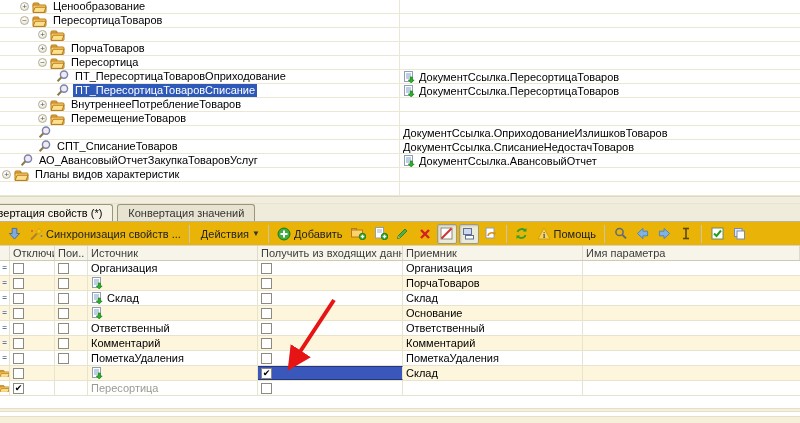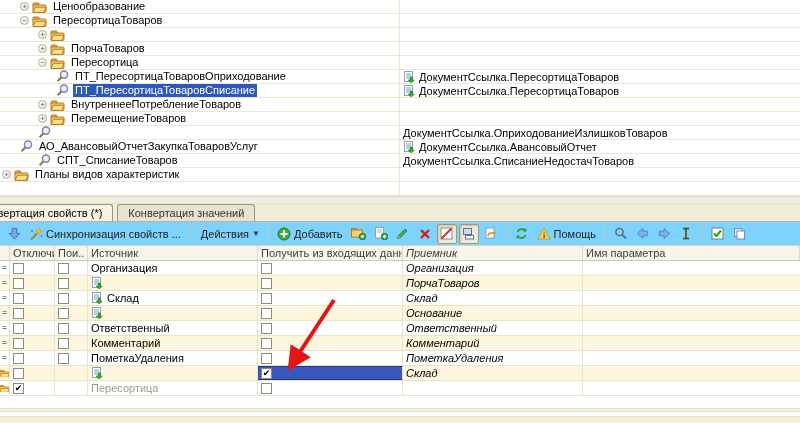--- a/index.html
+++ b/index.html
@@ -30,40 +30,40 @@
   #splitter { height:8px; background:#f1eedf; border-top:1px solid #dcd8c1; border-bottom:1px solid #e6e2ce; }
 
   
   #tabstrip { height:18px; background:#efecdc; display:flex; align-items:flex-end; overflow:hidden; border-bottom:1px solid #b9b59c; }
   .tab { height:17px; display:flex; align-items:center; padding:0 10px;
          border:1px solid #9a967c; border-bottom:none; border-radius:3px 3px 0 0;
          background:#e7e3d0; margin-right:4px; white-space:nowrap; color:#333; }
   .tab.active { background:#f6f3e6; height:18px; margin-left:-32px; margin-bottom:-1px; border-bottom:1px solid #f6f3e6; color:#000; }
 
   
-  #toolbar { height:24px; background:#7dd3fc; border-bottom:1px solid #d8d4bb; display:flex; align-items:center; padding:0 3px; }
+  #toolbar { height:24px; background:#eab308; border-bottom:1px solid #d8d4bb; display:flex; align-items:center; padding:0 3px; }
   .tbtn { height:20px; min-width:20px; display:inline-flex; align-items:center; justify-content:center;
           padding:0 2px; margin:0 1px; border:1px solid transparent; border-radius:2px; white-space:nowrap; }
   .tbtn.toggled { border:1px solid #9d9a82; background:#ecead9; box-shadow:inset 1px 1px 2px rgba(120,115,90,.35); }
   .tbtn .tb-label { margin-left:3px; color:#222; }
   .tsep { width:1px; height:18px; background:#c9c5ac; margin:0 4px; flex:none; }
   .dd-arrow { font-size:8px; margin-left:3px; color:#333; }
 
   
   #grid { background:#fff; }
   .g-head { display:flex; height:15px; background:#f7f5e9; border-bottom:1px solid #cfcbb2; }
   .g-head .hc { display:flex; align-items:center; padding-left:3px; border-right:1px solid #dedacd;
                 color:#3c3c3c; overflow:hidden; white-space:nowrap; }
   .grow { display:flex; height:15px; border-bottom:1px solid #e7e4ce; background:#fff; }
   .grow.alt { background:#fdf6dc; }
   .gc { display:flex; align-items:center; padding-left:3px; border-right:1px solid #e7e4ce;
         overflow:hidden; white-space:nowrap; height:100%; }
   .c0 { width:10px; justify-content:center; padding-left:0; }
   .c1 { width:45px; } .c2 { width:33px; } .c3 { width:170px; }
-  .c4 { width:145px; } .c5 { width:180px;font-style:italic; } .c6 { width:217px; border-right:none; }
+  .c4 { width:145px; } .c5 { width:180px; } .c6 { width:217px; border-right:none; }
   .gc.selcell { background:#3a57bc; border-top:1px solid #24357e; border-bottom:1px solid #24357e; }
   .cb { width:11px; height:11px; border:1px solid #8b8b83; background:#fff; flex:none;
         display:inline-flex; align-items:center; justify-content:center; font-size:9px; line-height:9px; color:#000; }
   .graytext { color:#9b9b93; }
   .eqmark { font-size:8px; font-weight:bold; color:#5d77a8; line-height:8px; }
 
   
   #footer { position:relative; height:27px; background:#fff; }
   #footer .strip1 { position:absolute; left:0; right:0; top:12px; height:4px; background:#f6f0da; border-top:1px solid #e3dfc8; border-bottom:1px solid #e3dfc8; }
   #footer .strip2 { position:absolute; left:0; right:0; bottom:0; height:7px; background:#f6f0da; border-top:1px solid #e3dfc8; }
@@ -238,55 +238,55 @@
               <line x1="5.4" y1="7.2" x2="1.6" y2="11.2" stroke="#8a7a4a" stroke-width="2"></line>
             </svg>
           </span>
         </div>
         <div class="tright">
           <span>ДокументСсылка.ОприходованиеИзлишковТоваров</span>
         </div>
       </div>
       <div class="trow">
         <div class="tleft">
+          <span style="width: 38px; flex: 0 0 auto;"></span>
+          <span class="ticon">
+            <svg width="13" height="13" viewBox="0 0 13 13">
+              <circle cx="8" cy="4.6" r="3.6" fill="#f5e8f2" stroke="#7585ad" stroke-width="1.4"></circle>
+              <line x1="5.4" y1="7.2" x2="1.6" y2="11.2" stroke="#8a7a4a" stroke-width="2"></line>
+            </svg>
+          </span>
+          <span class="tlabel">СПТ_СписаниеТоваров</span>
+        </div>
+        <div class="tright">
+          <span>ДокументСсылка.СписаниеНедостачТоваров</span>
+        </div>
+      </div>
+      <div class="trow">
+        <div class="tleft">
           <span style="width: 20px; flex: 0 0 auto;"></span>
           <span class="ticon">
             <svg width="13" height="13" viewBox="0 0 13 13">
               <circle cx="8" cy="4.6" r="3.6" fill="#f5e8f2" stroke="#7585ad" stroke-width="1.4"></circle>
               <line x1="5.4" y1="7.2" x2="1.6" y2="11.2" stroke="#8a7a4a" stroke-width="2"></line>
             </svg>
           </span>
           <span class="tlabel">АО_АвансовыйОтчетЗакупкаТоваровУслуг</span>
         </div>
         <div class="tright">
           <span class="reficon">
             <svg width="12" height="12" viewBox="0 0 12 12">
               <rect x="1.5" y="0.5" width="8" height="10" fill="#fff" stroke="#8fa0b5"></rect>
               <line x1="3" y1="3" x2="8" y2="3" stroke="#7b9ccf"></line>
               <line x1="3" y1="5" x2="8" y2="5" stroke="#7b9ccf"></line>
               <line x1="3" y1="7" x2="6" y2="7" stroke="#7b9ccf"></line>
               <path d="M7 6 v3 h-1.8 l3 3 3-3 H9.4 V6 z" fill="#2eb02e" stroke="#157a15" stroke-width="0.6"></path>
             </svg>
           </span>
           <span>ДокументСсылка.АвансовыйОтчет</span>
-        </div>
-      </div>
-      <div class="trow">
-        <div class="tleft">
-          <span style="width: 38px; flex: 0 0 auto;"></span>
-          <span class="ticon">
-            <svg width="13" height="13" viewBox="0 0 13 13">
-              <circle cx="8" cy="4.6" r="3.6" fill="#f5e8f2" stroke="#7585ad" stroke-width="1.4"></circle>
-              <line x1="5.4" y1="7.2" x2="1.6" y2="11.2" stroke="#8a7a4a" stroke-width="2"></line>
-            </svg>
-          </span>
-          <span class="tlabel">СПТ_СписаниеТоваров</span>
-        </div>
-        <div class="tright">
-          <span>ДокументСсылка.СписаниеНедостачТоваров</span>
         </div>
       </div>
       <div class="trow">
         <div class="tleft">
           <span style="width: 2px; flex: 0 0 auto;"></span>
           <span class="expander">+</span>
           <span class="ticon">
             <svg width="15" height="12" viewBox="0 0 15 12">
               <rect x="1" y="2" width="6" height="4" rx="1" fill="#f0ae3c" stroke="#b5791c"></rect>
               <rect x="1" y="4" width="13" height="7.4" rx="1" fill="#fcd36a" stroke="#b5791c"></rect>

